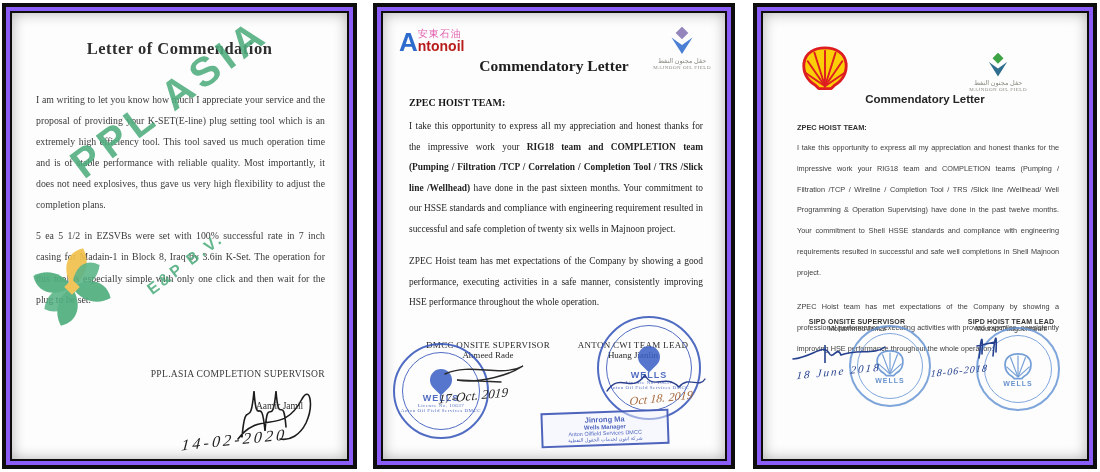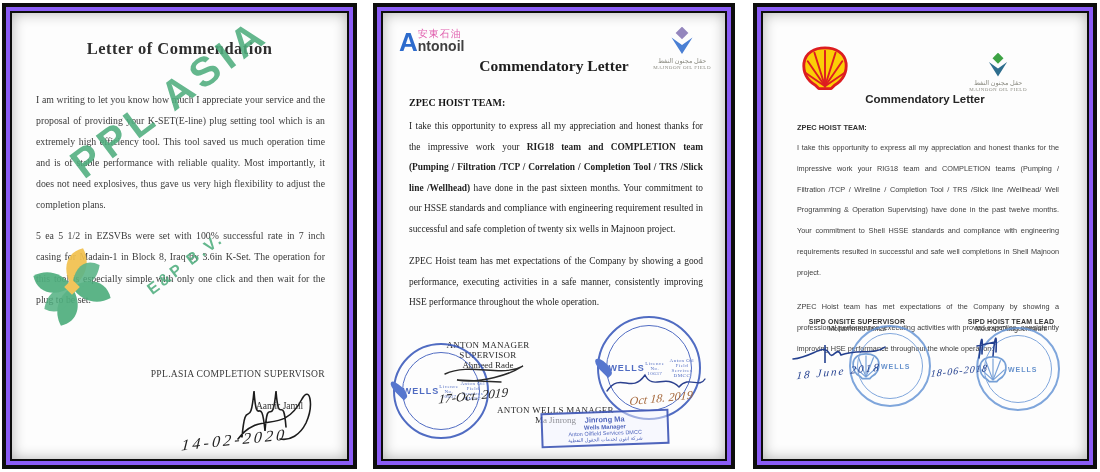--- a/index.html
+++ b/index.html
@@ -20,22 +20,22 @@
   .wm-main{left:78px;top:128px;width:300px;font-size:41px;letter-spacing:6px;transform:rotate(-37deg);transform-origin:left bottom;}
   .wm-sub{left:128px;top:242px;font-size:16px;letter-spacing:3px;transform:rotate(-37deg);}
   .hand{font-style:italic;transform:skewX(-10deg) rotate(-6deg);}
   
   .l2-title{margin:14px 0 0;text-align:center;font-size:15.5px;font-weight:bold;color:#1e1e1e;}
   .l2-team{margin:22px 0 0 26px;font-size:10px;font-weight:bold;color:#151515;}
   .l2-body{margin:8px 22px 0 26px;font-size:9.4px;color:#1f1f1f;text-align:justify;line-height:2.18;}
   .l2-body p{margin:0 0 12px;}
   .role{font-size:9px;color:#2a2a2a;letter-spacing:.3px;}
   .signer{font-size:9px;color:#2a2a2a;}
-  .stamp-circle{position:absolute;border-radius:50%;box-sizing:border-box;display:flex;flex-direction:row;
-                align-items:center;justify-content:flex-start;text-align:center;opacity:.85;}
+  .stamp-circle{position:absolute;border-radius:50%;box-sizing:border-box;display:flex;flex-direction:column;
+                align-items:center;justify-content:center;text-align:center;opacity:.85;}
   .stamp2{border:2.5px solid #3353b8;color:#3353b8;}
   .stamp2 .ring{position:absolute;inset:7px;border:1px solid #3353b8;border-radius:50%;}
   .stamp3{border:2px solid #6a97d6;color:#4c7fc4;}
   .stamp3 .ring{position:absolute;inset:6px;border:1px solid #6a97d6;border-radius:50%;}
   .stamp-word{font-family:"Liberation Sans",sans-serif;font-weight:bold;font-size:9px;letter-spacing:1px;}
   .stamp-tiny{font-size:5px;letter-spacing:.5px;}
   .drop{width:22px;height:22px;background:#3a5fc6;border-radius:50% 50% 50% 0;transform:rotate(-45deg);margin-bottom:2px;}
   .stamp-rect{position:absolute;border:2px solid #3d55b5;color:#3d55b5;background:rgba(240,243,255,.55);
               font-family:"Liberation Sans",sans-serif;text-align:center;transform:rotate(-2deg);padding:2px 3px;opacity:.9;}
   .stamp-rect .r1{font-size:7.5px;font-weight:bold;}
@@ -48,21 +48,21 @@
   .l3-body{margin:6px 28px 0 34px;font-size:7.3px;color:#3d3d3d;text-align:justify;line-height:2.85;
            font-family:"Liberation Sans",sans-serif;}
   .l3-body p{margin:0 0 14px;}
   .l3-role{font-size:7px;font-weight:bold;color:#333;font-family:"Liberation Sans",sans-serif;letter-spacing:.2px;}
   .l3-name{font-size:7px;color:#333;font-family:"Liberation Sans",sans-serif;}
   
   .antonoil{position:absolute;left:16px;top:16px;display:flex;align-items:flex-end;}
   .anton-a{font-family:"Liberation Sans",sans-serif;font-weight:bold;color:#2d6bcc;font-size:26px;line-height:.8;}
   .anton-col{display:flex;flex-direction:column;line-height:1;}
   .anton-cn{color:#e05fae;font-size:10px;letter-spacing:1px;}
-  .anton-en{font-family:"Liberation Sans",sans-serif;font-weight:bold;color:#404040;font-size:14px;}
+  .anton-en{font-family:"Liberation Sans",sans-serif;font-weight:bold;color:#b91c1c;font-size:14px;}
   .majnoon{position:absolute;display:flex;flex-direction:column;align-items:center;}
   .maj-ar{font-size:6.5px;color:#8a8a80;line-height:1.2;}
   .maj-en{font-size:5px;color:#8a8a80;letter-spacing:.5px;}
 </style>
 </head>
 <body>
 
 <div id="canvas">
 
   <div class="panel" style="left:2px;width:355px;">
@@ -129,26 +129,26 @@
 
       <div class="l2-title" style="margin-top:44px;">Commendatory Letter</div>
       <div class="l2-team">ZPEC HOIST TEAM:</div>
 
       <div class="l2-body">
         <p><span>I take this opportunity to express all my appreciation and honest thanks for the impressive work your </span><b>RIG18 team and COMPLETION team (Pumping / Filtration /TCP / Correlation / Completion Tool / TRS /Slick line /Wellhead)</b><span> have done in the past sixteen months. Your commitment to our HSSE standards and compliance with engineering requirement resulted in successful and safe completion of twenty six wells in Majnoon project.</span></p>
         <p>ZPEC Hoist team has met expectations of the Company by showing a good performance, executing activities in a safe manner, consistently improving HSE performance throughout the whole operation.</p>
       </div>
 
       <div style="position:absolute;left:40px;top:327px;width:130px;text-align:center;">
-        <div class="role">ANTON MANAGER SUPERVISOR</div>
+        <div class="role">DMCC ONSITE SUPERVISOR</div>
         <div class="signer">Ahmeed Rade</div>
       </div>
-      <div style="position:absolute;left:105px;top:392px;width:135px;text-align:center;">
-        <div class="role">ANTON WELLS MANAGER</div>
-        <div class="signer">Ma Jinrong</div>
+      <div style="position:absolute;left:185px;top:327px;width:130px;text-align:center;">
+        <div class="role">ANTON CWI TEAM LEAD</div>
+        <div class="signer">Huang Jianlin</div>
       </div>
 
       <div class="stamp-circle stamp2" style="left:10px;top:330px;width:96px;height:96px;">
         <div class="ring"></div>
         <div class="drop"></div>
         <div class="stamp-word">WELLS</div>
         <div class="stamp-tiny">Licence No. 10637</div>
         <div class="stamp-tiny">Anton Oil Field Services DMCC</div>
       </div>
 

